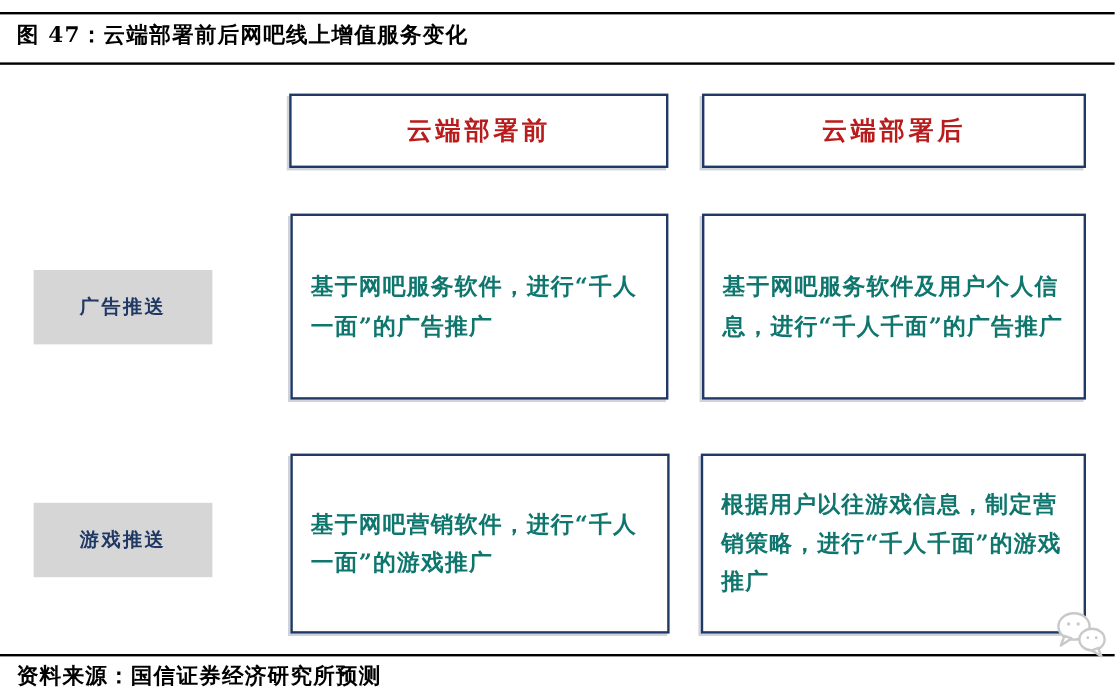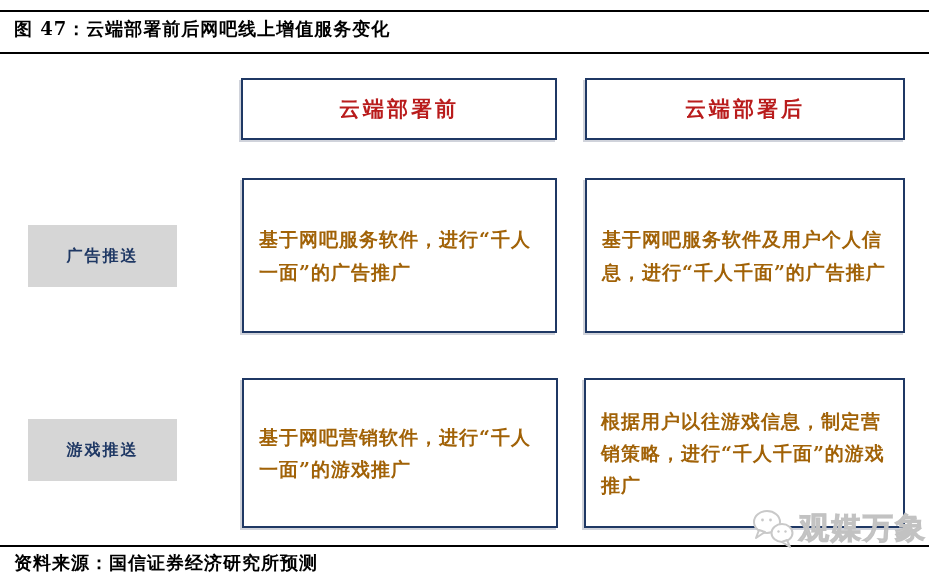--- a/index.html
+++ b/index.html
@@ -36,21 +36,21 @@
   }
   .row-label.r1{top:225px;}
   .row-label.r2{top:419px;}
   .cell-box{
     position:absolute;background:#fff;border:2px solid #1f3864;
     display:flex;align-items:center;
     box-shadow:-2px 2px 0 rgba(150,158,175,0.45);
   }
   .cell-box p{
     margin:0;padding:0 10px 0 15px;
-    color:#a16207;font-size:19px;font-weight:bold;
+    color:#0f766e;font-size:19px;font-weight:bold;
     line-height:1.7;letter-spacing:1px;text-align:left;
   }
   .r1-before{left:242px;top:178px;width:311px;height:151px;}
   .r1-after{left:585px;top:178px;width:316px;height:151px;}
   .r2-before{left:242px;top:378px;width:312px;height:146px;}
   .r2-after{left:584px;top:378px;width:317px;height:146px;align-items:center;}
   .source-line{
     position:absolute;left:14px;top:551px;
     font-size:18px;font-weight:bold;color:#000;letter-spacing:1px;
   }
@@ -111,14 +111,13 @@
     <ellipse cx="16" cy="15" rx="13" ry="11" fill="#ffffff" stroke="#c9c9c9" stroke-width="2"></ellipse>
     <path d="M8 23 L5 31 L14 25 Z" fill="#ffffff" stroke="#c9c9c9" stroke-width="2" stroke-linejoin="round"></path>
     <circle cx="11.5" cy="13" r="1.4" fill="#c9c9c9"></circle>
     <circle cx="19.5" cy="13" r="1.4" fill="#c9c9c9"></circle>
 
     <ellipse cx="31" cy="26" rx="10.5" ry="9" fill="#ffffff" stroke="#c9c9c9" stroke-width="2"></ellipse>
     <path d="M36 33 L39 40 L31 35 Z" fill="#ffffff" stroke="#c9c9c9" stroke-width="2" stroke-linejoin="round"></path>
     <circle cx="27.5" cy="24.5" r="1.2" fill="#c9c9c9"></circle>
     <circle cx="34.5" cy="24.5" r="1.2" fill="#c9c9c9"></circle>
   </svg>
-  <span class="wm-text">观媒万象</span>
 </div>
 
 </body></html>

